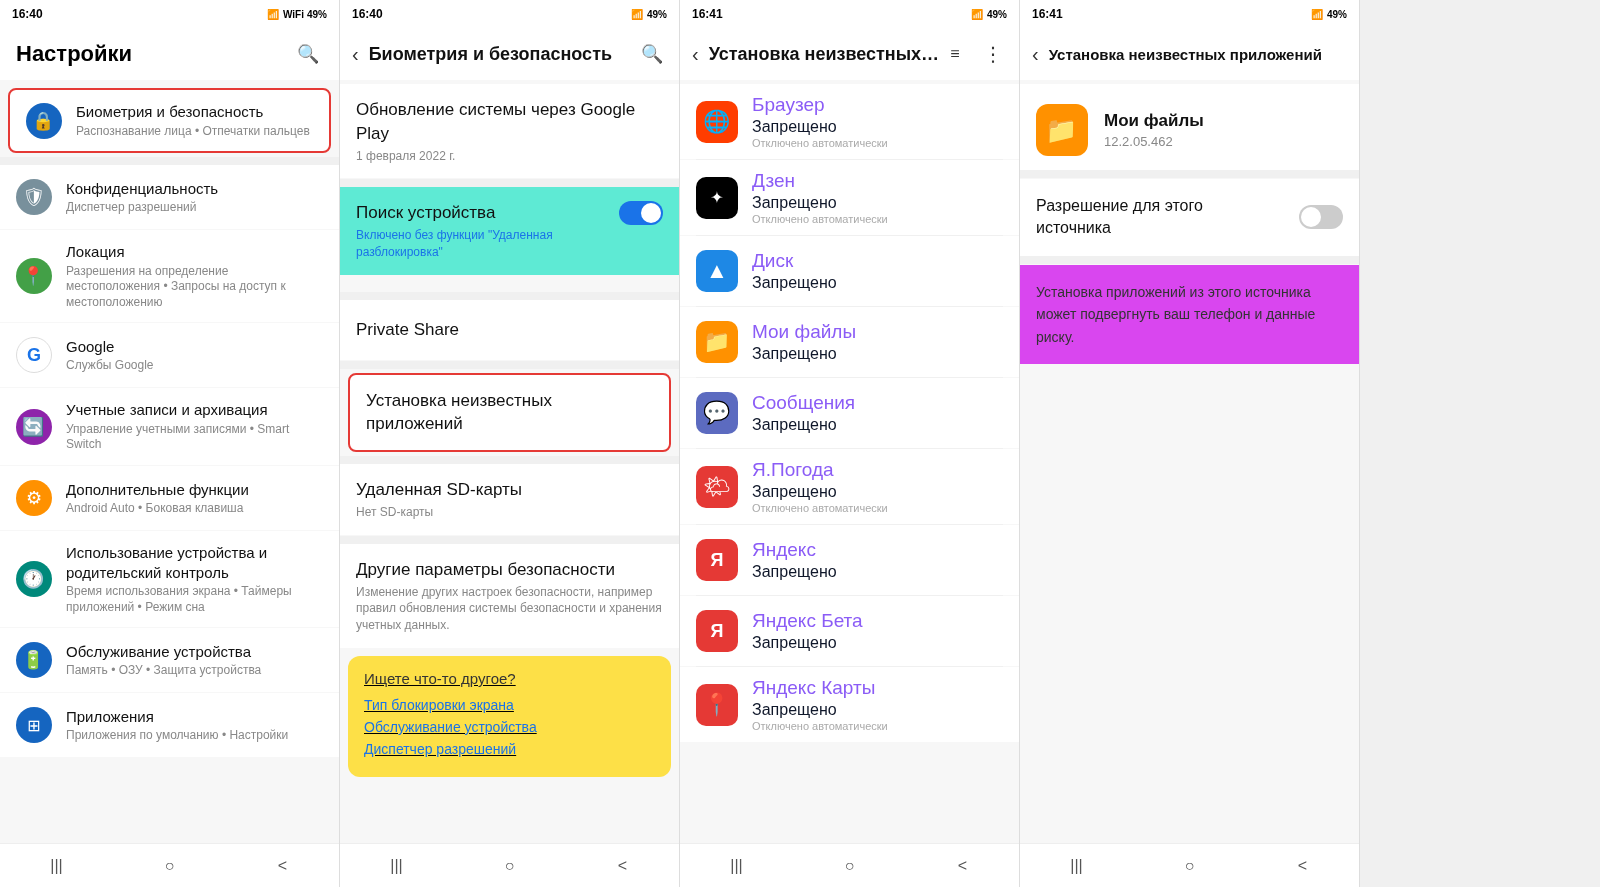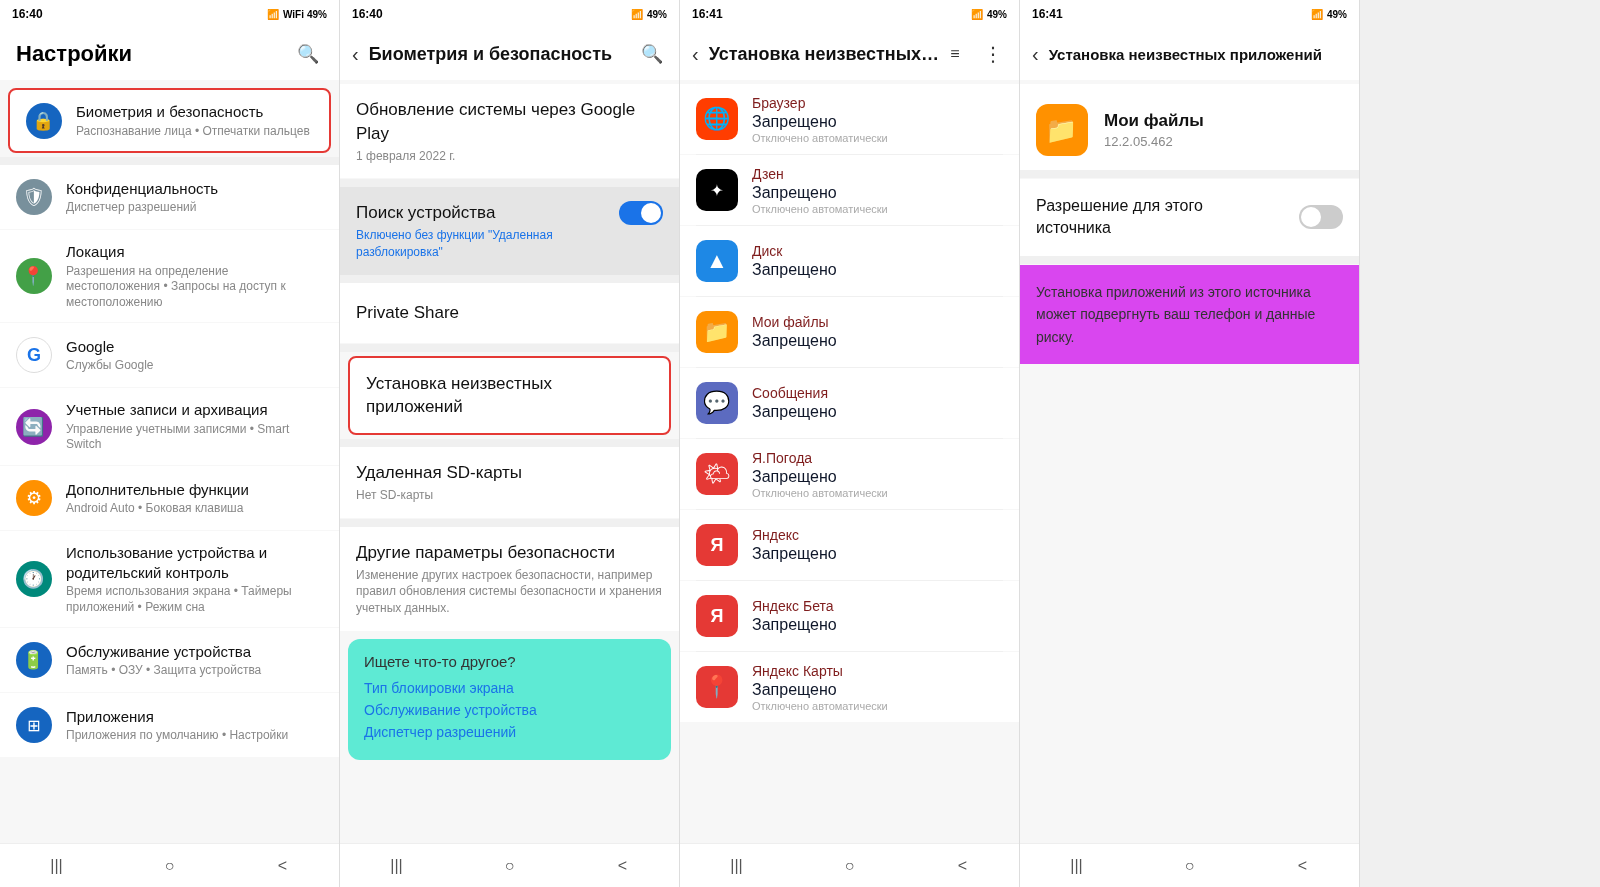--- a/index.html
+++ b/index.html
@@ -161,24 +161,25 @@
       content: '';
       position: absolute;
       right: 2px; top: 2px;
       width: 20px; height: 20px;
       background: #fff;
       border-radius: 50%;
     }
 
     
     .suggestion-box {
-      background: #5eead4;
+      background: #fde047;
       border-radius: 12px;
       margin: 8px;
       padding: 14px 16px;
+      text-decoration: underline;
     }
     .suggestion-title {
       font-size: 15px;
       font-weight: 500;
       color: #333;
       margin-bottom: 10px;
     }
     .suggestion-link {
       font-size: 14px;
       color: #1a73e8;
@@ -198,21 +199,21 @@
     }
     .app-icon {
       width: 42px; height: 42px;
       border-radius: 10px;
       margin-right: 14px;
       flex-shrink: 0;
       display: flex; align-items: center; justify-content: center;
       font-size: 22px;
     }
     .app-item-text { flex: 1; }
-    .app-item-title { font-size: 14px; font-weight: 400; color: #7f1d1d; }
+    .app-item-title { font-size: 19px; font-weight: 400; color: #8b5cf6; }
     .app-item-status { font-size: 16px; color: #0f172a; margin-top: 2px; }
     .app-item-note { font-size: 11px; color: #aaa; margin-top: 1px; }
     .app-divider { height: 1px; background: #f0f0f0; margin: 0 16px; }
 
     
     .detail-header-row {
       display: flex;
       align-items: center;
       padding: 20px 16px 14px 16px;
       background: #fff;
@@ -439,21 +440,21 @@
   <div class="panel-content">
 
     <div class="panel2-item" style="background:#fff;margin-bottom:1px;">
       <div class="panel2-item-text">
         <div class="panel2-item-title">Обновление системы через Google Play</div>
         <div class="panel2-item-subtitle">1 февраля 2022 г.</div>
       </div>
     </div>
     <div class="section-divider"></div>
 
-    <div class="panel2-item" style="background:#e5e5e5;margin-bottom:0;">
+    <div class="panel2-item" style="background:#5eead4;margin-bottom:17px;">
       <div class="panel2-item-text">
         <div class="panel2-item-title">Поиск устройства</div>
         <div class="panel2-item-subtitle" style="color:#1a73e8;">Включено без функции "Удаленная разблокировка"</div>
       </div>
       <div class="toggle-switch"></div>
     </div>
     <div class="section-divider"></div>
 
     <div class="panel2-item" style="background:#fff;margin-bottom:1px;padding:18px 16px;">
       <div class="panel2-item-text">

